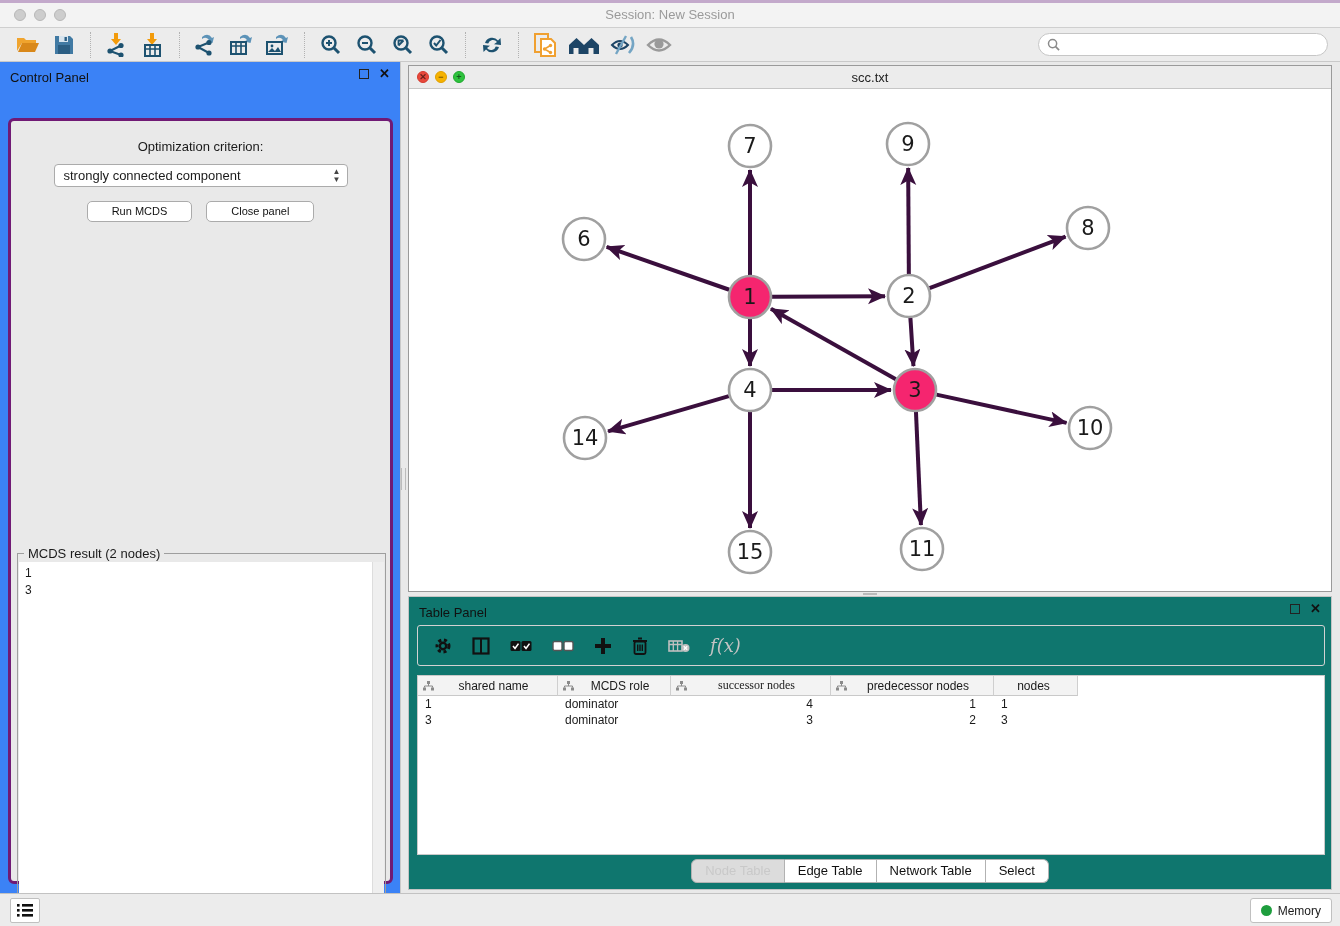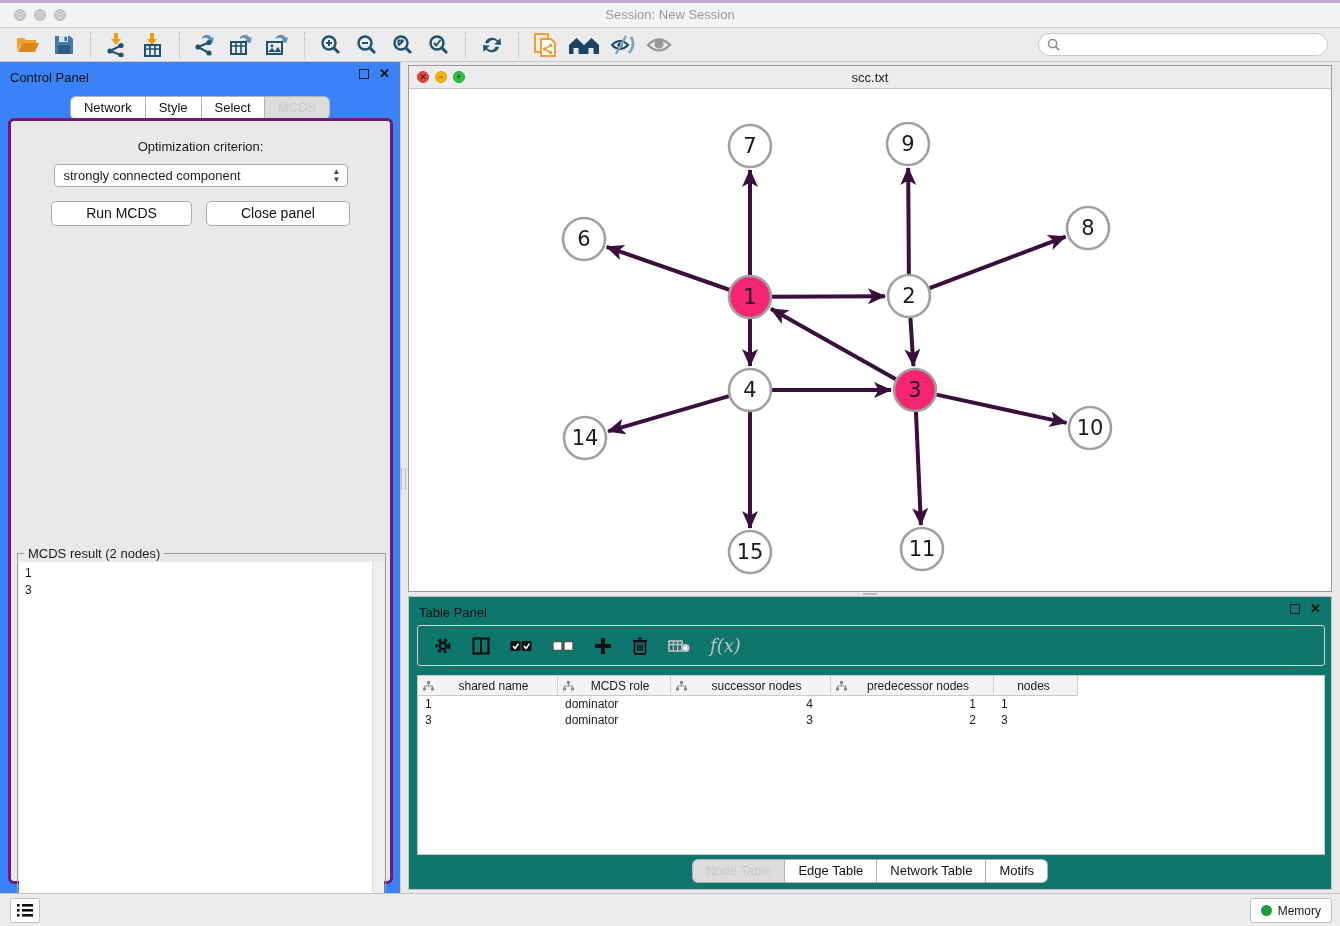--- a/index.html
+++ b/index.html
@@ -42,21 +42,21 @@
   .tab.active { background:#dcdcdc; color:#c9c9c9; }
 
   .mcds-body { position:absolute; left:8px; top:56px; width:385px; height:766px;
     background:#e9e9e9; border:3px solid #701a75; border-radius:6px; }
   .opt-label { text-align:center; margin-top:18px; font-size:13px; }
   .opt-select { position:relative; margin:10px auto 0; width:294px; height:23px; background:#fff;
     border:1px solid #ababab; border-radius:4px; font-size:13px; display:flex; align-items:center; padding-left:9px; }
   .stepper { position:absolute; right:6px; top:3px; display:flex; flex-direction:column; gap:1px; }
   .stepper span { font-size:8px; line-height:7px; color:#444; }
   .btn-row { display:flex; justify-content:center; gap:14px; margin-top:14px; }
-  .mac-btn { background:#fff; border:1px solid #ababab; border-radius:5px; font-size:14px; padding:3px 34px 4px; color:#111; }
+  .mac-btn { background:#fff; border:1px solid #ababab; border-radius:5px; font-size:11px; padding:3px 24px 4px; color:#111; }
 
   .result-group { position:absolute; left:6px; top:432px; width:369px; height:374px; border:1px solid #9e9e9e; }
   .result-legend { position:absolute; left:6px; top:-8px; background:#e9e9e9; padding:0 4px; font-size:13px; }
   .result-inner { position:absolute; left:1px; top:8px; right:1px; bottom:1px; background:#fff; }
   .result-lines { white-space:pre; font-size:12px; padding:3px 6px; line-height:17px; }
   .result-scroll { position:absolute; right:0; top:0; width:12px; height:100%; background:#efefef; border-left:1px solid #ddd; }
 
   
   .net-win { position:absolute; left:408px; top:65px; width:924px; height:527px; background:#fff; border:1px solid #9a9a9a; }
   .net-titlebar { position:relative; height:23px; background:#ececec; border-bottom:1px solid #c6c6c6; }
@@ -251,26 +251,20 @@
 </div>
 
 <div class="control-panel">
   <div class="panel-head">
     <span class="p-title">Control Panel</span>
     <span class="panel-icons">
       <span class="ic-float"></span>
       <span class="ic-close">✕</span>
     </span>
   </div>
-  <div class="tabs-row">
-      <span class="tab">Network</span>
-      <span class="tab">Style</span>
-      <span class="tab">Select</span>
-      <span class="tab active">MCDS</span>
-    </div>
   <div class="mcds-body">
     <div class="opt-label">Optimization criterion:</div>
     <div class="opt-select">
       <span>strongly connected component</span>
       <span class="stepper">
           <span>▲</span>
           <span>▼</span>
         </span>
     </div>
     <div class="btn-row">
@@ -440,21 +434,21 @@
         </div>
         <div class="th" style="width: 113px;">
           <svg class="th-icon" width="11" height="10" viewBox="0 0 11 10">
             <rect x="4" y="0" width="3" height="3" fill="#8a8a8a"></rect>
             <rect x="0" y="6.5" width="3" height="3" fill="#8a8a8a"></rect>
             <rect x="8" y="6.5" width="3" height="3" fill="#8a8a8a"></rect>
             <path d="M5.5 3 v2 M1.5 6.5 v-1.5 h8 v1.5" stroke="#8a8a8a" stroke-width="1" fill="none"></path>
           </svg>
           <span class="th-label">MCDS role</span>
         </div>
-        <div class="th" style="width: 160px;">
+        <div class="th" style="width: 160px; font-family: Liberation Serif, serif;">
           <svg class="th-icon" width="11" height="10" viewBox="0 0 11 10">
             <rect x="4" y="0" width="3" height="3" fill="#8a8a8a"></rect>
             <rect x="0" y="6.5" width="3" height="3" fill="#8a8a8a"></rect>
             <rect x="8" y="6.5" width="3" height="3" fill="#8a8a8a"></rect>
             <path d="M5.5 3 v2 M1.5 6.5 v-1.5 h8 v1.5" stroke="#8a8a8a" stroke-width="1" fill="none"></path>
           </svg>
           <span class="th-label">successor nodes</span>
         </div>
         <div class="th" style="width: 163px;">
           <svg class="th-icon" width="11" height="10" viewBox="0 0 11 10">
@@ -483,21 +477,21 @@
           <div class="td right" style="width: 160px;">3</div>
           <div class="td right" style="width: 163px;">2</div>
           <div class="td left" style="width: 84px;">3</div>
         </div>
       </div>
   </div>
   <div class="tp-tabs tabs-row">
       <span class="tab active">Node Table</span>
       <span class="tab">Edge Table</span>
       <span class="tab">Network Table</span>
-      <span class="tab">Motifs</span>
+      <span class="tab">Select</span>
     </div>
 </div>
 
 <div class="statusbar">
   <div class="list-btn">
     <svg class="icon" width="16" height="13" viewBox="0 0 16 13">
       <rect x="0" y="0" width="2.6" height="2.6" fill="#111"></rect>
         <rect x="5" y="0" width="11" height="2.6" fill="#111"></rect>
       <rect x="0" y="5" width="2.6" height="2.6" fill="#111"></rect>
         <rect x="5" y="5" width="11" height="2.6" fill="#111"></rect>

